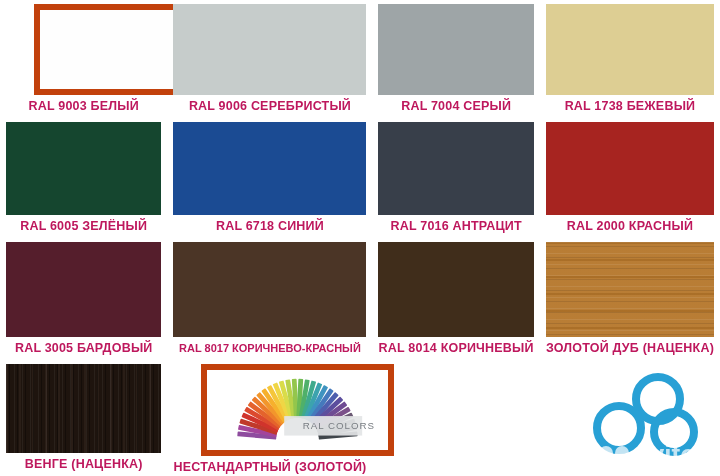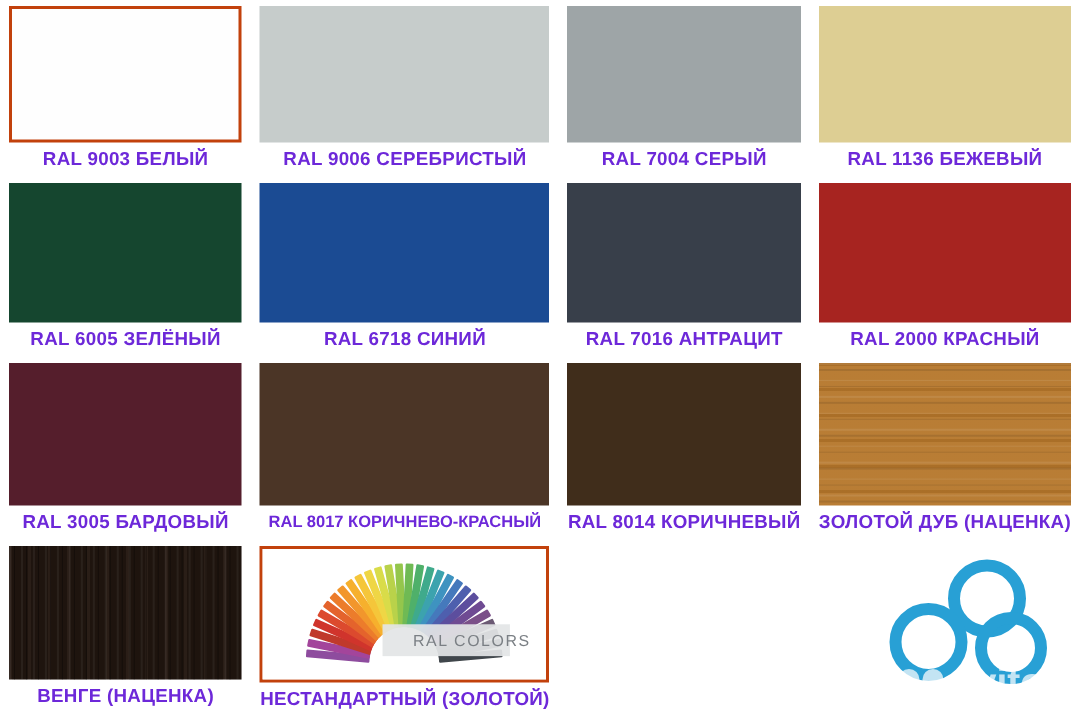--- a/index.html
+++ b/index.html
@@ -36,30 +36,31 @@
 
   .swatch {
     flex: 1 1 auto;
     width: 100%;
     box-sizing: border-box;
     position: relative;
     overflow: hidden;
   }
 
   .swatch.bordered {
-    border: 2px solid #c2410c;
+    border: 6px solid #c2410c;
+    margin-left: 28px;
   }
 
   .label {
     height: 23px;
     line-height: 23px;
     text-align: center;
     font-size: 12.5px;
     font-weight: bold;
-    color: #6d28d9;
+    color: #be185d;
     letter-spacing: 0.2px;
     white-space: nowrap;
     overflow: hidden;
   }
 
   .label.small {
     font-size: 11px;
     letter-spacing: 0px;
   }
 
@@ -149,21 +150,21 @@
   <div class="cell">
     <div class="swatch" style="background-color: rgb(198, 204, 203);"></div>
     <div class="label">RAL 9006 СЕРЕБРИСТЫЙ</div>
   </div>
   <div class="cell">
     <div class="swatch" style="background-color: rgb(158, 165, 167);"></div>
     <div class="label">RAL 7004 СЕРЫЙ</div>
   </div>
   <div class="cell">
     <div class="swatch" style="background-color: rgb(221, 206, 147);"></div>
-    <div class="label">RAL 1136 БЕЖЕВЫЙ</div>
+    <div class="label">RAL 1738 БЕЖЕВЫЙ</div>
   </div>
 
   <div class="cell">
     <div class="swatch" style="background-color: rgb(21, 70, 47);"></div>
     <div class="label">RAL 6005 ЗЕЛЁНЫЙ</div>
   </div>
   <div class="cell">
     <div class="swatch" style="background-color: rgb(27, 75, 147);"></div>
     <div class="label">RAL 6718 СИНИЙ</div>
   </div>

